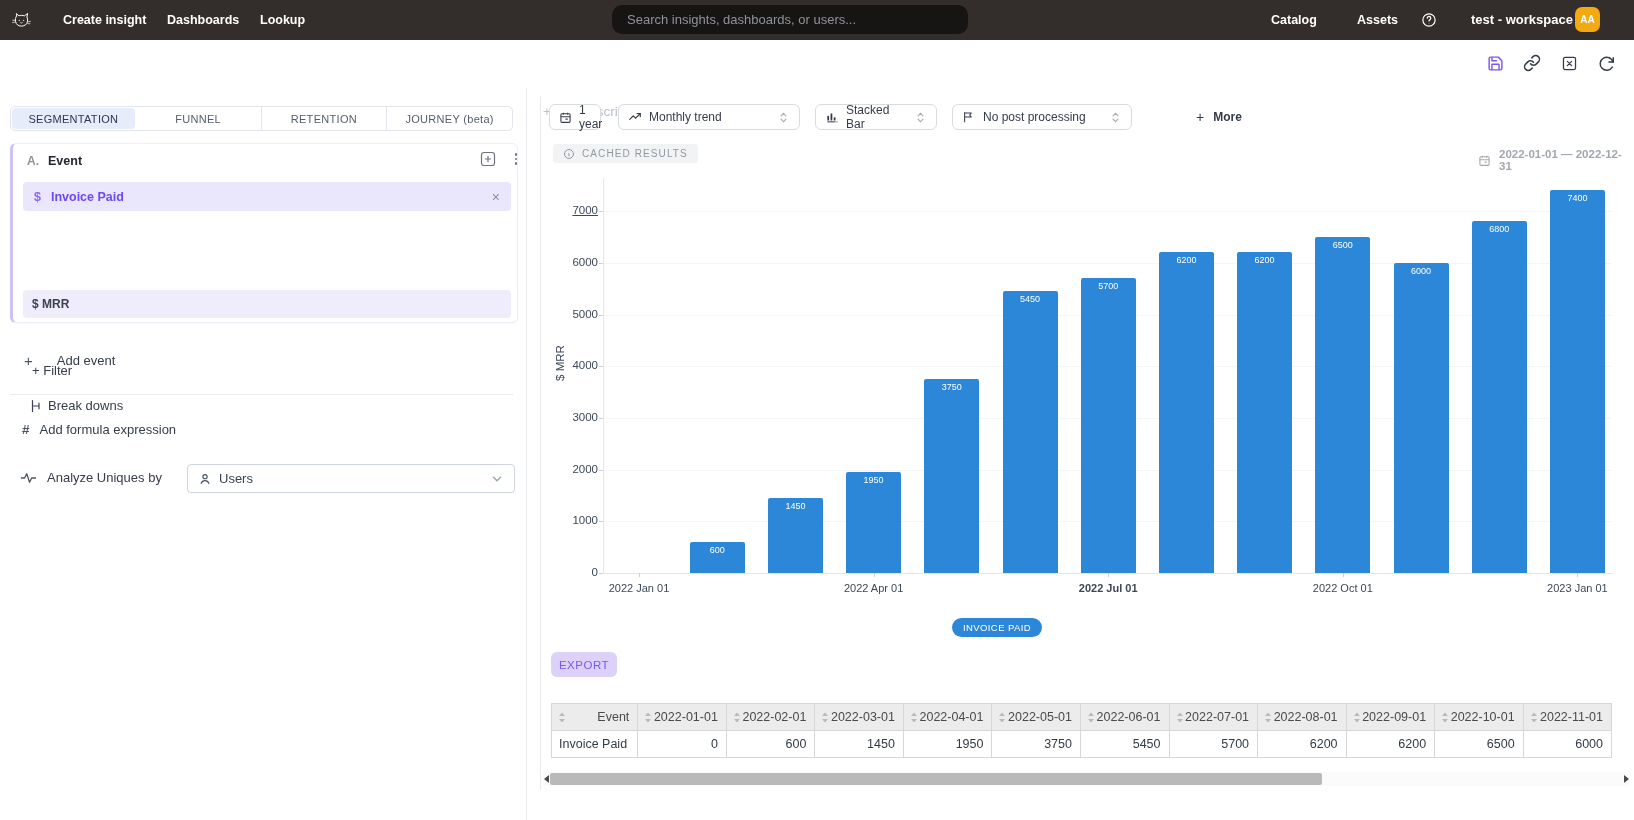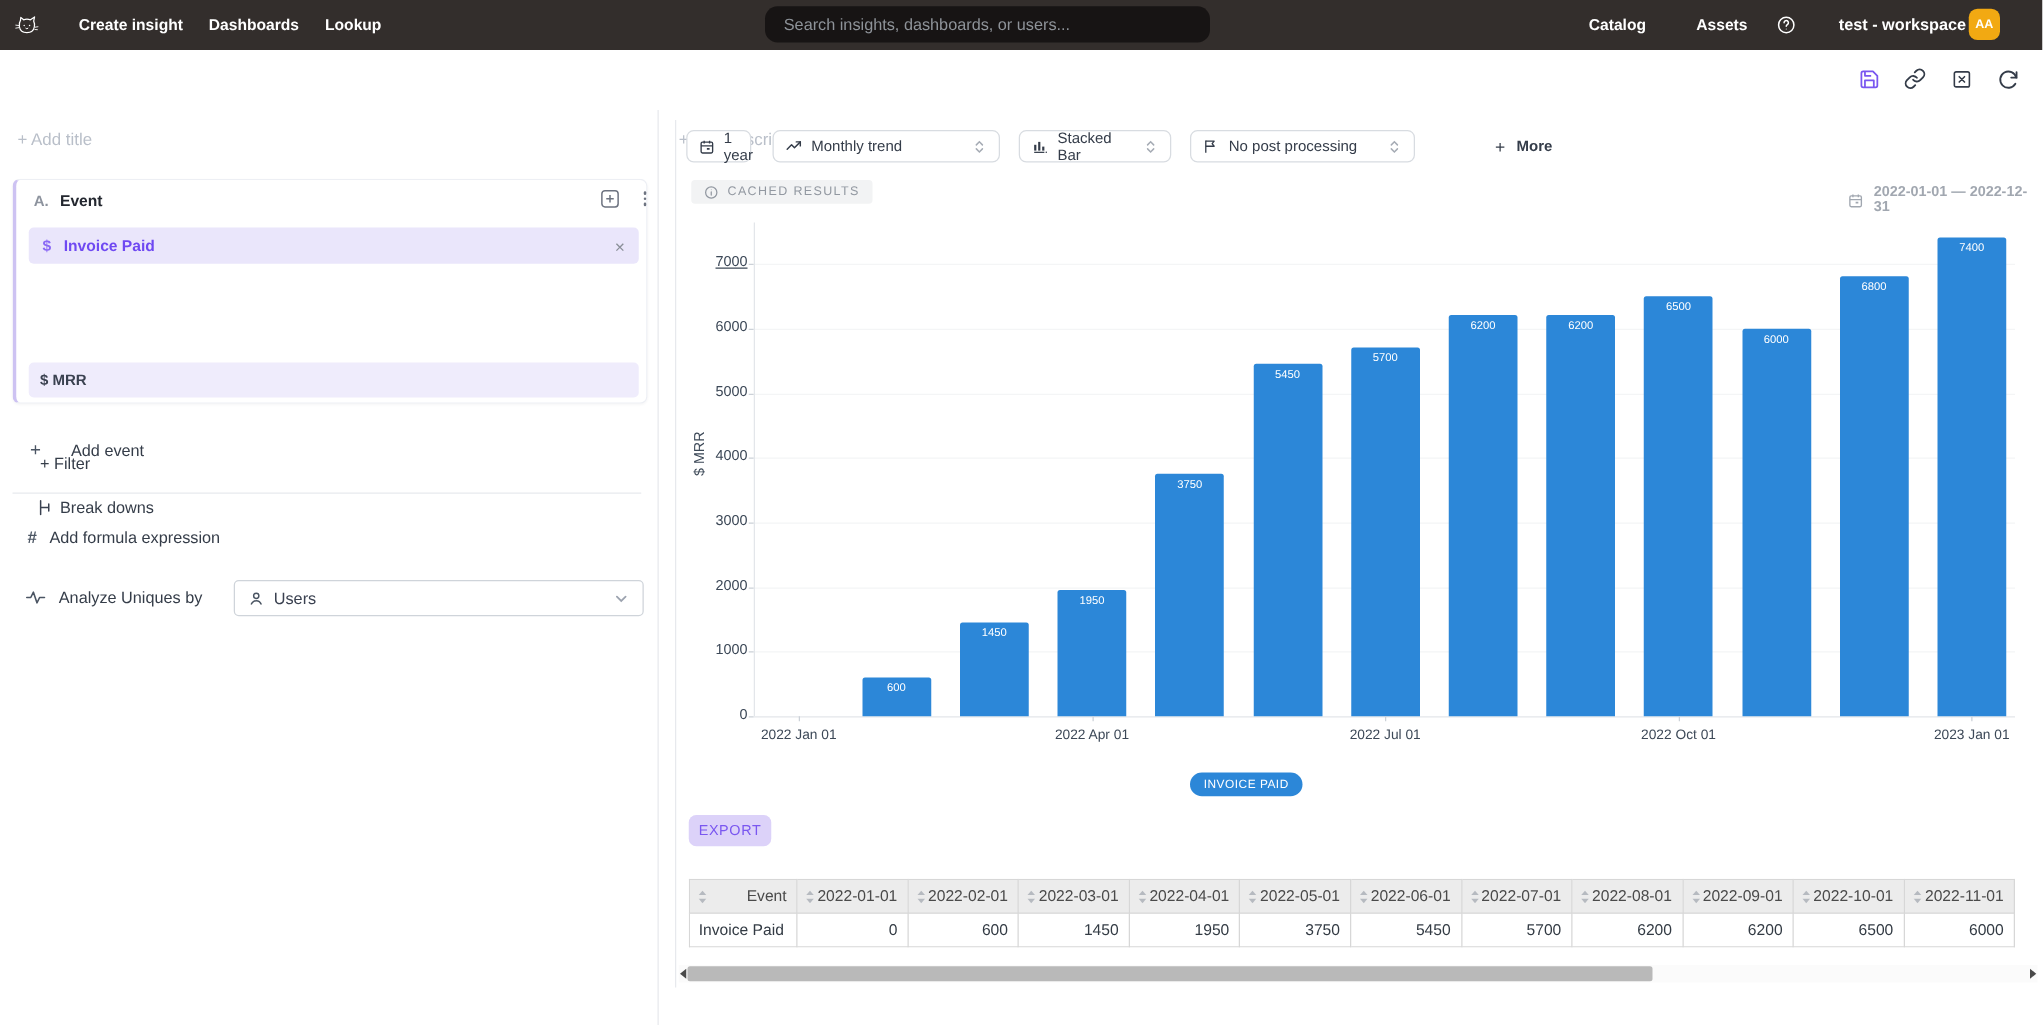--- a/index.html
+++ b/index.html
@@ -180,20 +180,26 @@
       <svg class="ic" width="17" height="17" viewBox="0 0 24 24" fill="none" stroke="#343c49" stroke-width="2.1" stroke-linecap="round">
         <path d="M21.5 4v6h-6"></path>
         <path d="M21.2 10a9.2 9.2 0 1 0-1 7"></path>
       </svg>
     </span>
   </div>
 
   <div class="vline" style="left:526px;top:88px;height:732px;"></div>
   <div class="vline" style="left:540px;top:96px;height:694px;"></div>
 
+  <div class="tabs">
+    <div class="tab active">SEGMENTATION</div>
+    <div class="tab">FUNNEL</div>
+    <div class="tab sep">RETENTION</div>
+    <div class="tab sep">JOURNEY (beta)</div>
+  </div>
 
   <div class="event-card">
     <div class="card-head">
       <span class="card-index">A.</span>
       <span class="card-title">Event</span>
     </div>
     <span class="plusbox">
       <svg class="ic" width="16" height="16" viewBox="0 0 16 16" fill="none" stroke="#6d7380" stroke-width="1.2">
         <rect x="1.5" y="1.5" width="13" height="13" rx="2.5"></rect>
           <path d="M8 5v6M5 8h6"></path>
@@ -416,21 +422,21 @@
         <div class="bar-label">6800</div>
       </div>
       <div class="bar" style="left: 1009.9px; top: 55.42px; width: 55px; height: 382.58px; background: rgb(44, 135, 216);">
         <div class="bar-label">7400</div>
       </div>
       <div class="xtick-mark" style="left: 99px; top: 438px;"></div>
       <div class="xtick-label" style="left: 44px; top: 447px;">2022 Jan 01</div>
       <div class="xtick-mark" style="left: 333.6px; top: 438px;"></div>
       <div class="xtick-label" style="left: 278.6px; top: 447px;">2022 Apr 01</div>
       <div class="xtick-mark" style="left: 568.2px; top: 438px;"></div>
-      <div class="xtick-label" style="left: 513.2px; top: 447px;">2022 Jul 01</div>
+      <div class="xtick-label" style="left: 513.2px; top: 447px; font-weight: bold;">2022 Jul 01</div>
       <div class="xtick-mark" style="left: 802.8px; top: 438px;"></div>
       <div class="xtick-label" style="left: 747.8px; top: 447px;">2022 Oct 01</div>
       <div class="xtick-mark" style="left: 1037.4px; top: 438px;"></div>
       <div class="xtick-label" style="left: 982.4px; top: 447px;">2023 Jan 01</div>
     </div>
 
   <button class="export-btn">EXPORT</button>
 
   <div class="table-wrap">
     <table class="results">

